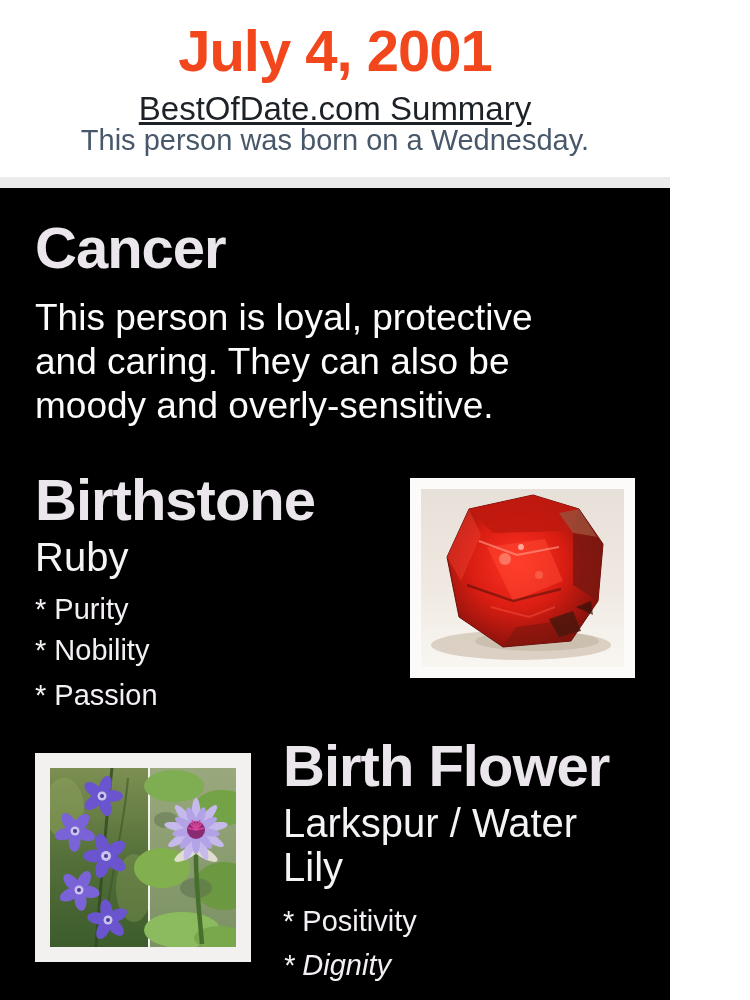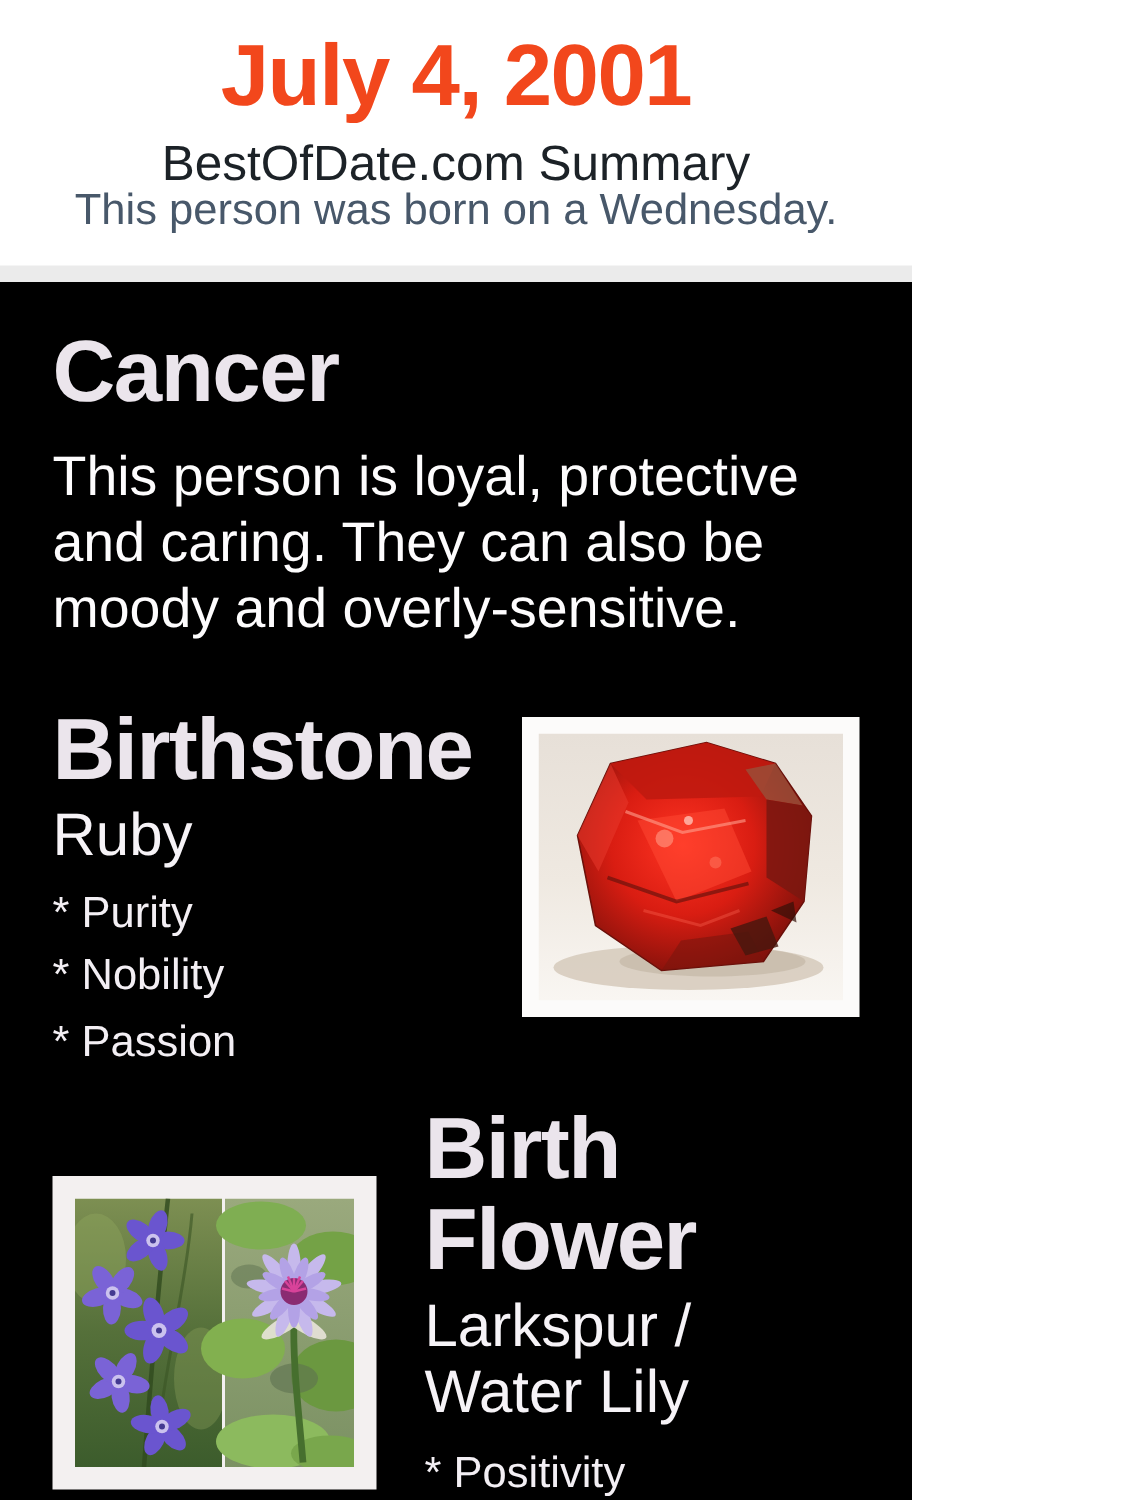--- a/index.html
+++ b/index.html
@@ -1,23 +1,23 @@
 <!DOCTYPE html>
 <html><head>
 <meta charset="utf-8">
 <style>
   html,body{margin:0;padding:0;background:#ffffff;}
   .page{
-    position:relative;width:608px;height:1000px;overflow:hidden;background:#ffffff;
+    position:relative;width:670px;height:1000px;overflow:hidden;background:#ffffff;
     font-family:"Liberation Sans","DejaVu Sans",sans-serif;
   }
   
   .header{height:177px;box-sizing:border-box;text-align:center;padding-top:22px;background:#ffffff;}
   .date-title{font-size:58px;font-weight:700;line-height:1;color:#f2471c;letter-spacing:-1px;}
-  .site-title{font-size:33px;font-weight:400;line-height:1;color:#1c2227;margin-top:12px;}
+  .site-title{font-size:33px;font-weight:400;line-height:1;color:#1c2227;margin-top:12px;text-decoration:underline;}
   .born-note{font-size:29px;font-weight:400;line-height:1;color:#48586a;margin-top:1px;}
   .divider{height:11px;background:#ebebeb;}
   
   .panel{height:812px;box-sizing:border-box;background:#000000;padding:30px 35px 0 35px;}
   .big-heading{margin:0;font-size:58px;font-weight:700;line-height:1.05;color:#ebe5ec;letter-spacing:-1px;}
   .sign-desc{margin:17px 0 0 0;font-size:37px;line-height:44px;color:#fdfcfd;white-space:pre-line;}
   .sub-name{font-size:40px;line-height:1.1;color:#f6f3f7;margin-top:4px;}
   .trait{font-size:29px;line-height:1;color:#f3eff4;}
   .trait.first{margin-top:12px;}
   .trait.rest{margin-top:16px;}

